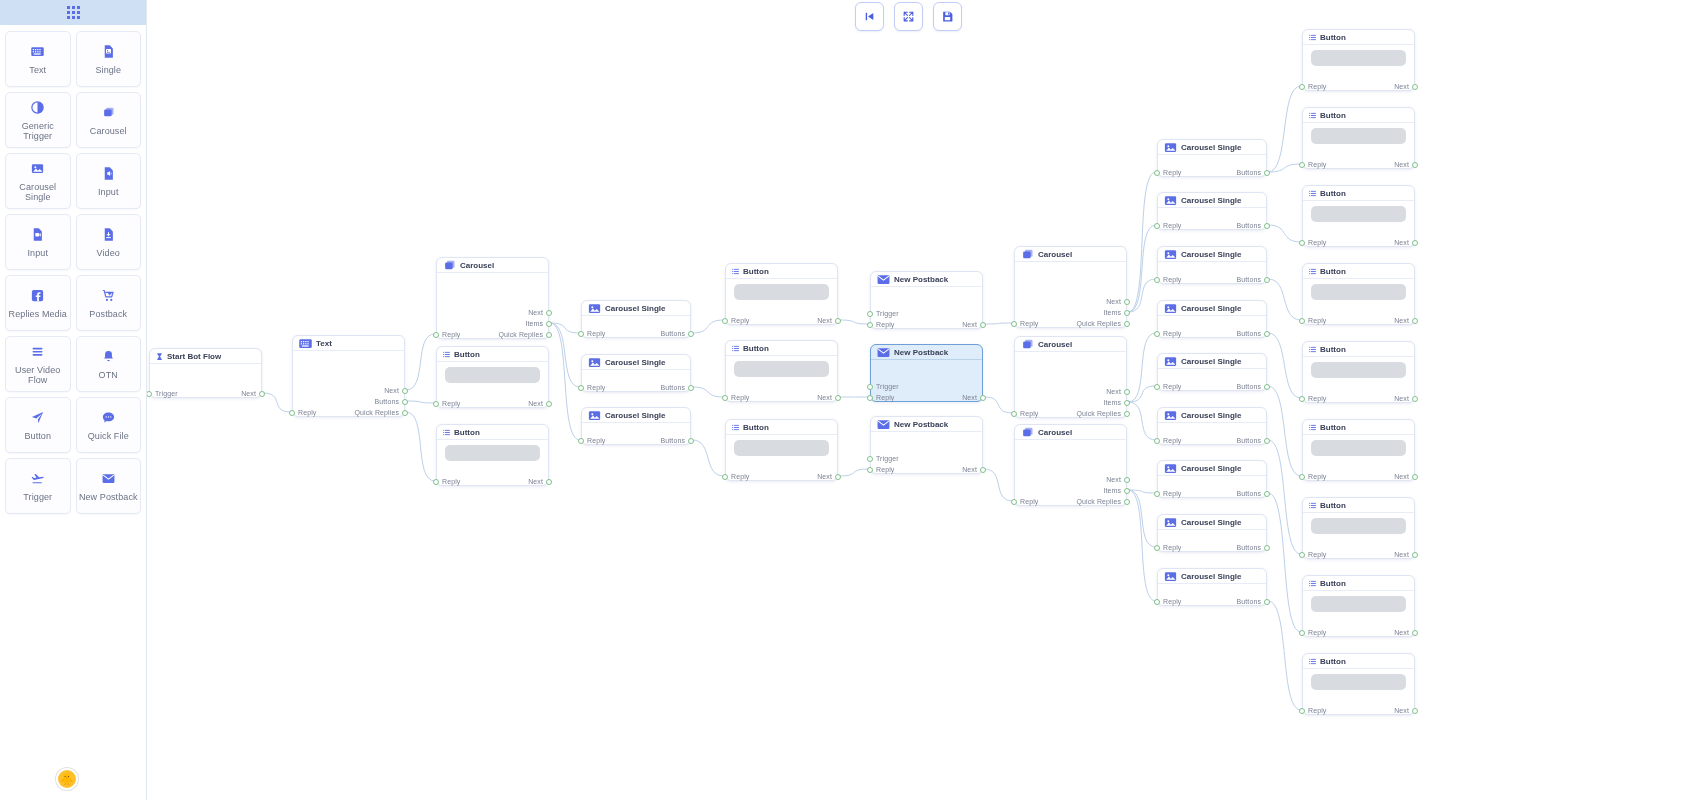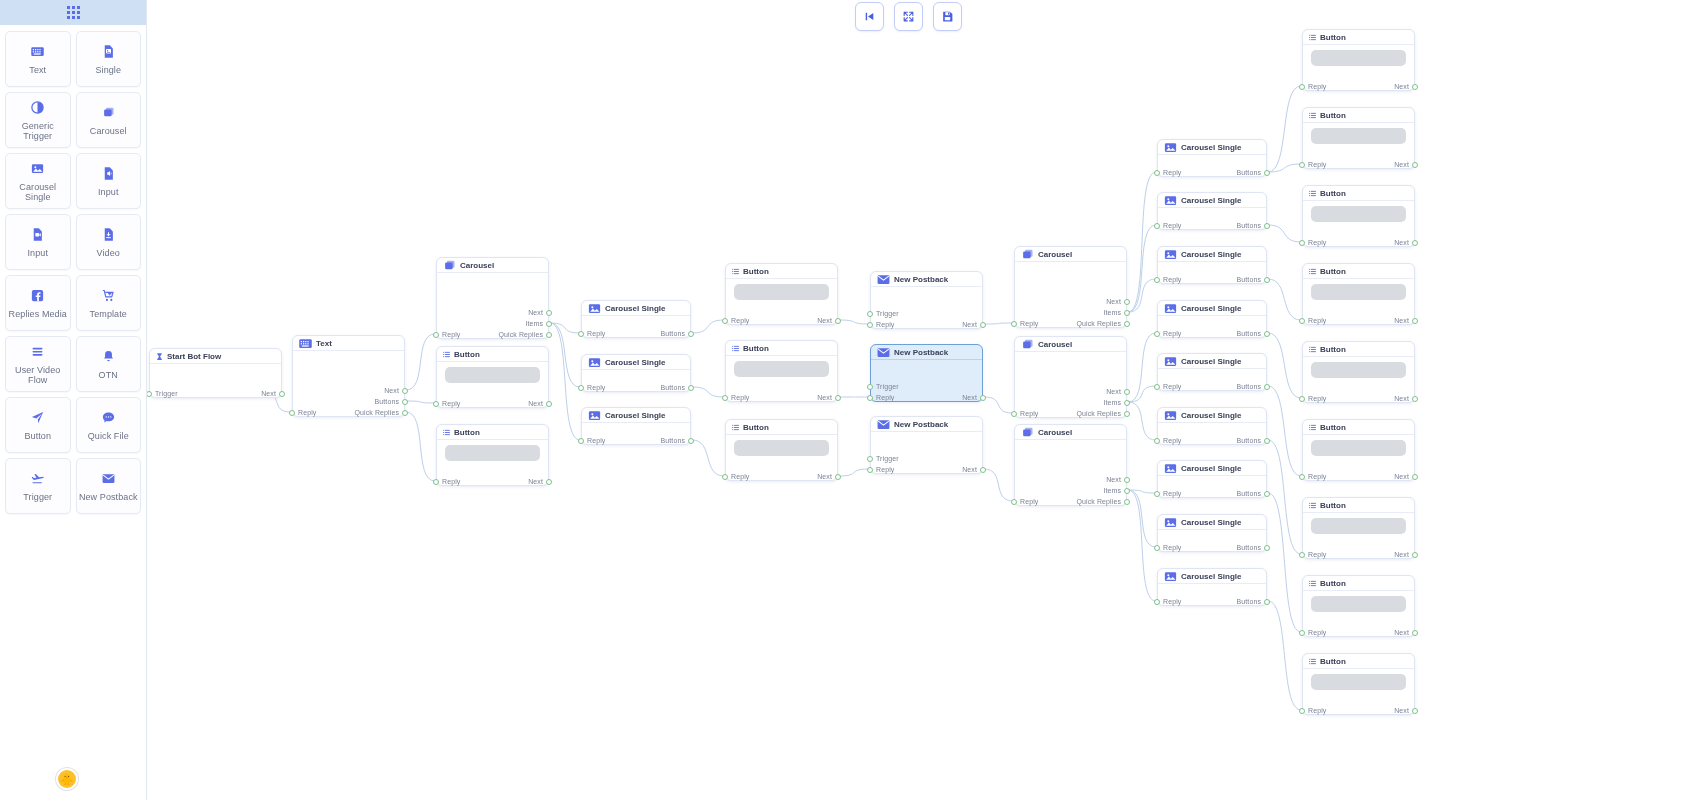--- a/index.html
+++ b/index.html
@@ -255,21 +255,21 @@
         </div>
         <div class="pal-item">
           <span class="pal-ico">
             <svg width="15" height="15" viewBox="0 0 24 24" fill="currentColor">
               <path d="M3 4h2.2l2.4 10.2h9.5l2.2-7.2H7.2" fill="none" stroke="currentColor" stroke-width="1.9" stroke-linejoin="round"></path>
               <circle cx="9.5" cy="19" r="1.7"></circle>
               <circle cx="16.5" cy="19" r="1.7"></circle>
               <path d="M14 7v4M12 9h4" stroke="currentColor" stroke-width="1.7" stroke-linecap="round"></path>
             </svg>
           </span>
-          <span class="pal-label">Template</span>
+          <span class="pal-label">Postback</span>
         </div>
         <div class="pal-item">
           <span class="pal-ico">
             <svg width="15" height="15" viewBox="0 0 24 24" fill="currentColor">
               <rect x="4" y="6" width="16" height="2.6" rx="1.3"></rect>
               <rect x="4" y="11" width="16" height="2.6" rx="1.3"></rect>
               <rect x="4" y="16" width="16" height="2.6" rx="1.3"></rect>
             </svg>
           </span>
           <span class="pal-label">User Video Flow</span>
@@ -386,21 +386,21 @@
         <path d="M1121,172 C1143,172 1132,164 1154,164" fill="none" stroke="#bcd0ea" stroke-width="1"></path>
         <path d="M1121,225 C1143,225 1132,242 1154,242" fill="none" stroke="#bcd0ea" stroke-width="1"></path>
         <path d="M1121,279 C1143,279 1132,320 1154,320" fill="none" stroke="#bcd0ea" stroke-width="1"></path>
         <path d="M1121,333 C1143,333 1132,398 1154,398" fill="none" stroke="#bcd0ea" stroke-width="1"></path>
         <path d="M1121,386 C1143,386 1132,476 1154,476" fill="none" stroke="#bcd0ea" stroke-width="1"></path>
         <path d="M1121,440 C1143,440 1132,554 1154,554" fill="none" stroke="#bcd0ea" stroke-width="1"></path>
         <path d="M1121,493 C1143,493 1132,632 1154,632" fill="none" stroke="#bcd0ea" stroke-width="1"></path>
         <path d="M1121,601 C1143,601 1132,710 1154,710" fill="none" stroke="#bcd0ea" stroke-width="1"></path>
       </svg>
     <div id="nodes-layer">
-        <div class="node" style="left: 2px; top: 348px; width: 133px; height: 50px;">
+        <div class="node" style="left: 2px; top: 348px; width: 113px; height: 50px;">
           <div class="node-head">
             <span class="nh-ico">
               <svg width="9" height="9" viewBox="0 0 24 24" fill="currentColor">
                 <path d="M6 3h12v2l-4.5 7L18 19v2H6v-2l4.5-7L6 5z"></path>
               </svg>
             </span>
             <span>Start Bot Flow</span>
           </div>
           <div class="node-body" style="height: 34px;"></div>
           <div class="port-row left" style="top: 41px;">

